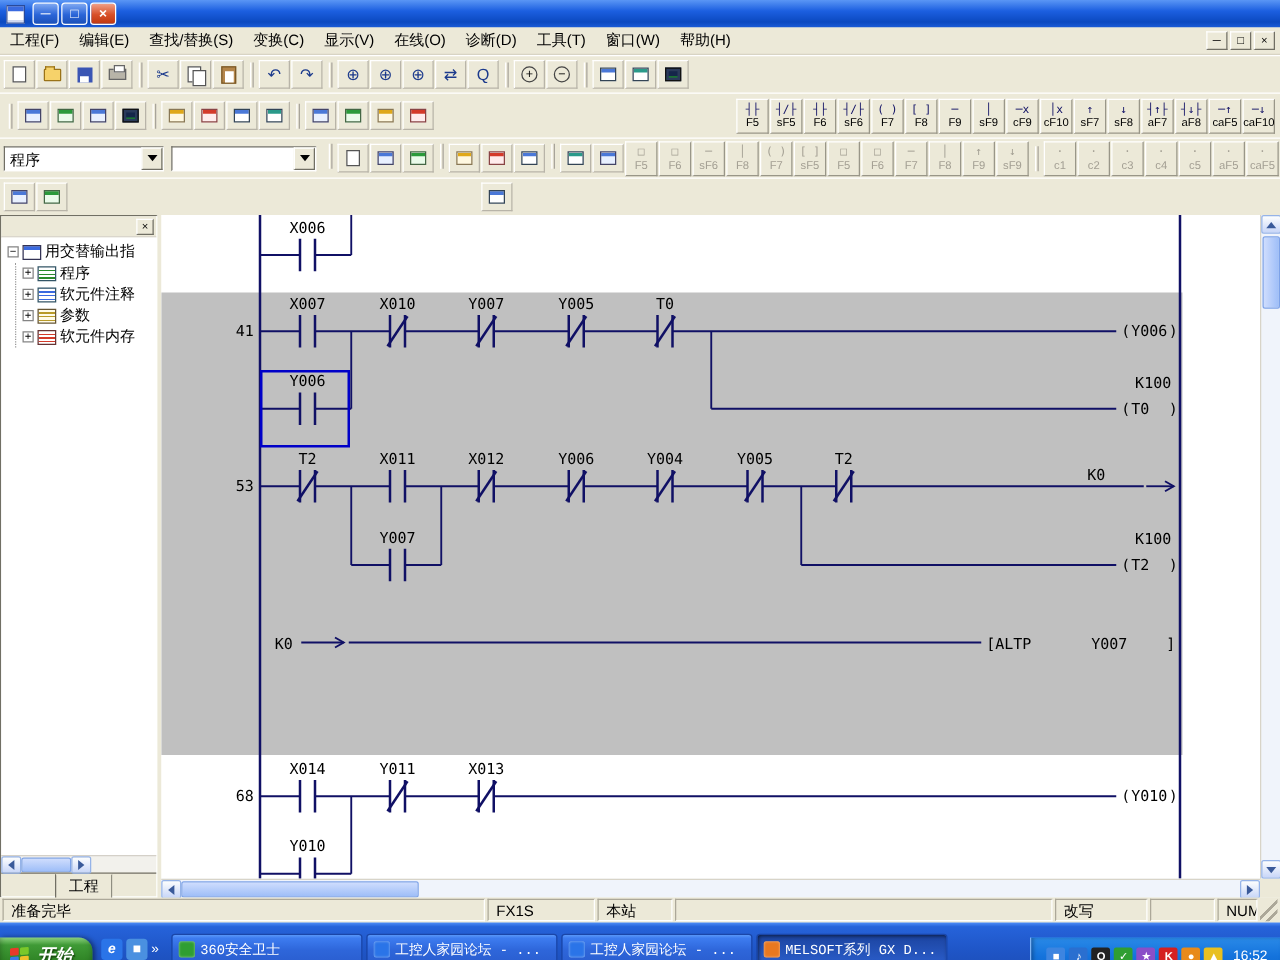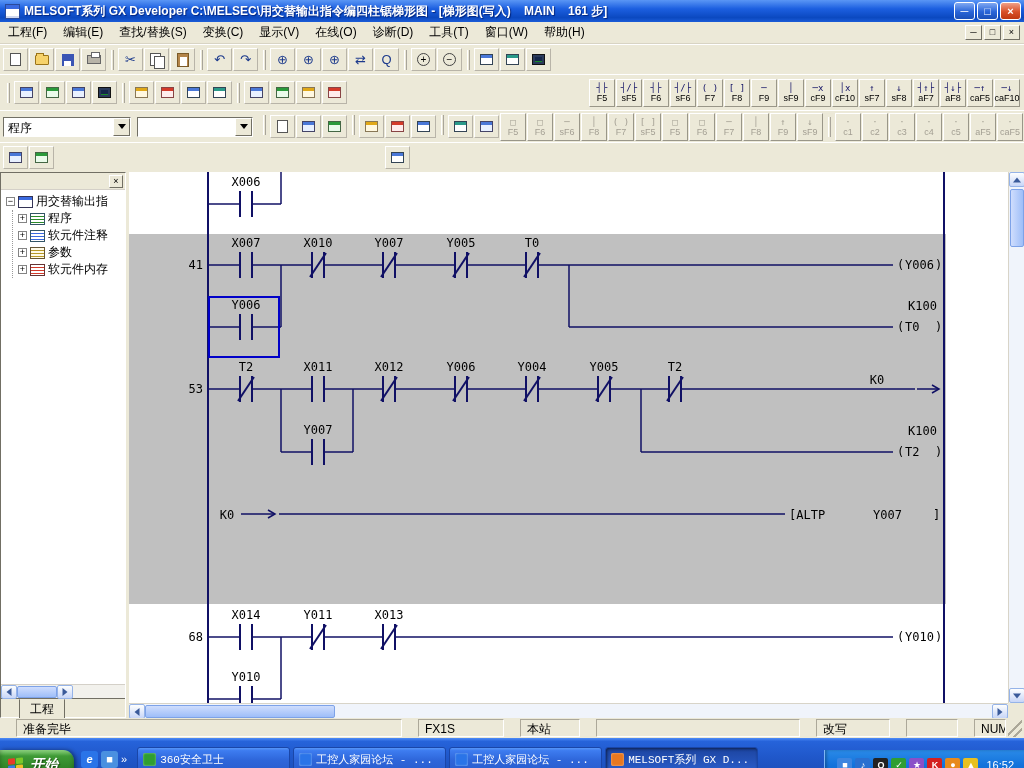--- a/index.html
+++ b/index.html
@@ -78,21 +78,21 @@
   .tnode{display:flex;align-items:center;height:17px;white-space:nowrap;}
   .texp{width:9px;height:9px;border:1px solid #848484;background:#fff;font-size:9px;line-height:7px;text-align:center;margin:0 3px;flex:none;color:#000;}
   .ticon{width:15px;height:12px;margin-right:3px;flex:none;}
   .ti-root{background:#fff;border:1px solid #335;box-shadow:inset 0 3px 0 #3a6ae0;}
   .ti-prog{background:repeating-linear-gradient(180deg,#fff 0 2px,#2a8a2a 2px 3px);border:1px solid #356;}
   .ti-com{background:repeating-linear-gradient(180deg,#fff 0 2px,#3a6ae0 2px 3px);border:1px solid #356;}
   .ti-par{background:repeating-linear-gradient(180deg,#fffbe8 0 2px,#b89a28 2px 3px);border:1px solid #653;}
   .ti-mem{background:repeating-linear-gradient(180deg,#fff 0 2px,#d43a2a 2px 3px);border:1px solid #633;}
   .tree-kids{margin-left:9px;border-left:1px dotted #9a9a9a;padding-left:2px;}
   .tree-hscroll{height:14px;flex:none;display:flex;background:#f2f1ec;border-top:1px solid #d4d0c8;}
-  .tree-tab{height:19px;flex:none;background:#ece9d8;display:flex;align-items:flex-start;padding-left:18px;border-top:1px solid #716f64;}
+  .tree-tab{height:19px;flex:none;background:#ece9d8;display:flex;align-items:flex-start;padding-left:8px;border-top:1px solid #716f64;justify-content:center;}
   .tab{padding:1px 10px 2px;background:#ece9d8;border:1px solid #716f64;border-top:1px solid #ece9d8;border-radius:0 0 3px 3px;font-size:12px;}
   .splitter{position:absolute;left:126px;top:0;width:3px;height:100%;background:#ece9d8;}
 
   .ladderarea{position:absolute;left:129px;top:0;right:0;height:100%;background:#fff;}
   .ladderarea svg{position:absolute;left:0;top:0;display:block;}
   svg text{font-family:"DejaVu Sans Mono","Liberation Mono",monospace;font-size:12px;fill:#000;}
 
   
   .vscroll{position:absolute;right:0;top:0;bottom:15px;width:16px;background:#f0f4fb;border-left:1px solid #d8d4c8;}
   .hscroll{position:absolute;left:0;bottom:0;height:15px;right:16px;background:#f0f4fb;border-top:1px solid #d8d4c8;display:flex;}
@@ -103,21 +103,21 @@
   .sbtn.down::after{border-top:5px solid #3a5a9a;margin-top:2px;}
   .sbtn.left::after{border-right:5px solid #3a5a9a;margin-left:-2px;}
   .sbtn.right::after{border-left:5px solid #3a5a9a;margin-left:2px;}
   .vthumb{position:absolute;left:1px;width:14px;top:17px;height:58px;background:linear-gradient(90deg,#cfddfd,#9ebef8);border:1px solid #7da2e8;border-radius:2px;}
   .hthumb{width:190px;height:13px;margin-top:1px;background:linear-gradient(180deg,#cfddfd,#9ebef8);border:1px solid #7da2e8;border-radius:2px;}
   .tree-hthumb{width:40px;height:12px;margin-top:1px;background:linear-gradient(180deg,#cfddfd,#9ebef8);border:1px solid #7da2e8;border-radius:2px;}
   .tree-hscroll .sbtn{height:14px;}
 
   
   .statusbar{position:absolute;top:718px;left:0;right:0;height:20px;background:#ece9d8;display:flex;gap:2px;padding:1px 2px;align-items:stretch;}
-  .sb{border:1px solid;border-color:#aca899 #fff #fff #aca899;padding:2px 6px;line-height:15px;overflow:hidden;white-space:nowrap;margin-left:14px;}
+  .sb{border:1px solid;border-color:#aca899 #fff #fff #aca899;padding:2px 6px;line-height:15px;overflow:hidden;white-space:nowrap;}
   .sb.s0{width:386px;} .sb.s1{width:86px;} .sb.s2{width:60px;} .sb.sflex{flex:1;} .sb.s3{width:74px;} .sb.s4{width:52px;} .sb.s5{width:32px;}
   .sb-grip{width:14px;background:linear-gradient(135deg,transparent 45%,#aca899 45% 55%,transparent 55% 70%,#aca899 70% 80%,transparent 80%);}
 
   
   .taskbar{position:absolute;top:738px;left:0;right:0;height:42px;display:flex;align-items:flex-end;
     background:linear-gradient(180deg,#4e8df8 0%,#2663da 8%,#1f56c8 50%,#1d4fba 85%,#2258cf 100%);}
   .startbtn{height:30px;padding:0 16px 0 8px;border-radius:0 11px 11px 0;display:flex;align-items:center;gap:5px;flex:none;
     background:linear-gradient(180deg,#8ed380 0%,#3f9a36 20%,#2f8325 65%,#37942c 100%);
     box-shadow:inset 0 -3px 5px rgba(0,0,0,.3), 2px 0 4px rgba(0,0,0,.45);
     color:#fff;font-weight:bold;font-style:italic;font-size:14px;text-shadow:1px 1px 1px #1a4a10;}
@@ -139,21 +139,20 @@
   .tray-icon{width:15px;height:15px;border-radius:2px;display:flex;align-items:center;justify-content:center;color:#fff;font-size:9px;font-weight:bold;}
   .clock{color:#fff;font-size:11px;margin-left:5px;}
 </style>
 </head>
 <body>
 
 <div class="screen">
 
   <div class="titlebar">
     <span class="app-icon"></span>
-    <span class="title-text">MELSOFT系列 GX Developer C:\MELSEC\用交替输出指令编四柱锯梯形图 - [梯形图(写入)    MAIN    161 步]</span>
     <span class="wb">─</span>
     <span class="wb">□</span>
     <span class="wb close">×</span>
   </div>
 
   <div class="menubar">
     <span style="display:flex;">
         <span class="menu-item">工程(F)</span>
         <span class="menu-item">编辑(E)</span>
         <span class="menu-item">查找/替换(S)</span>

